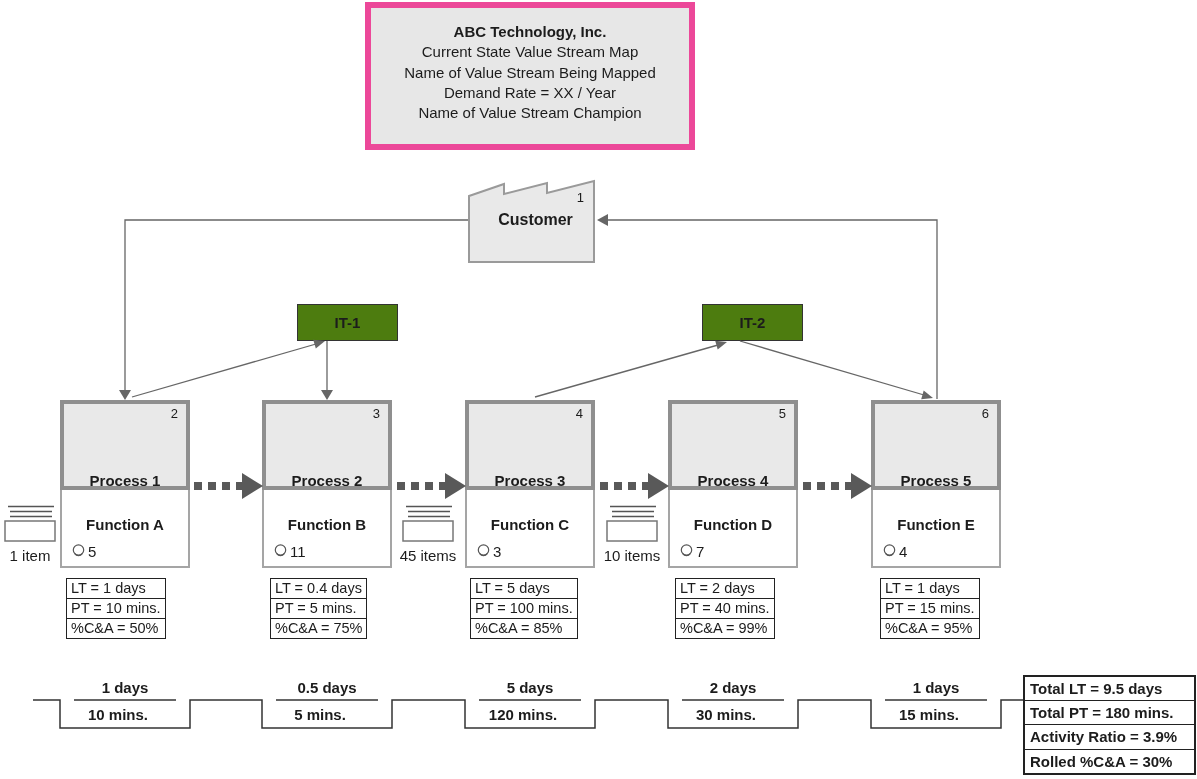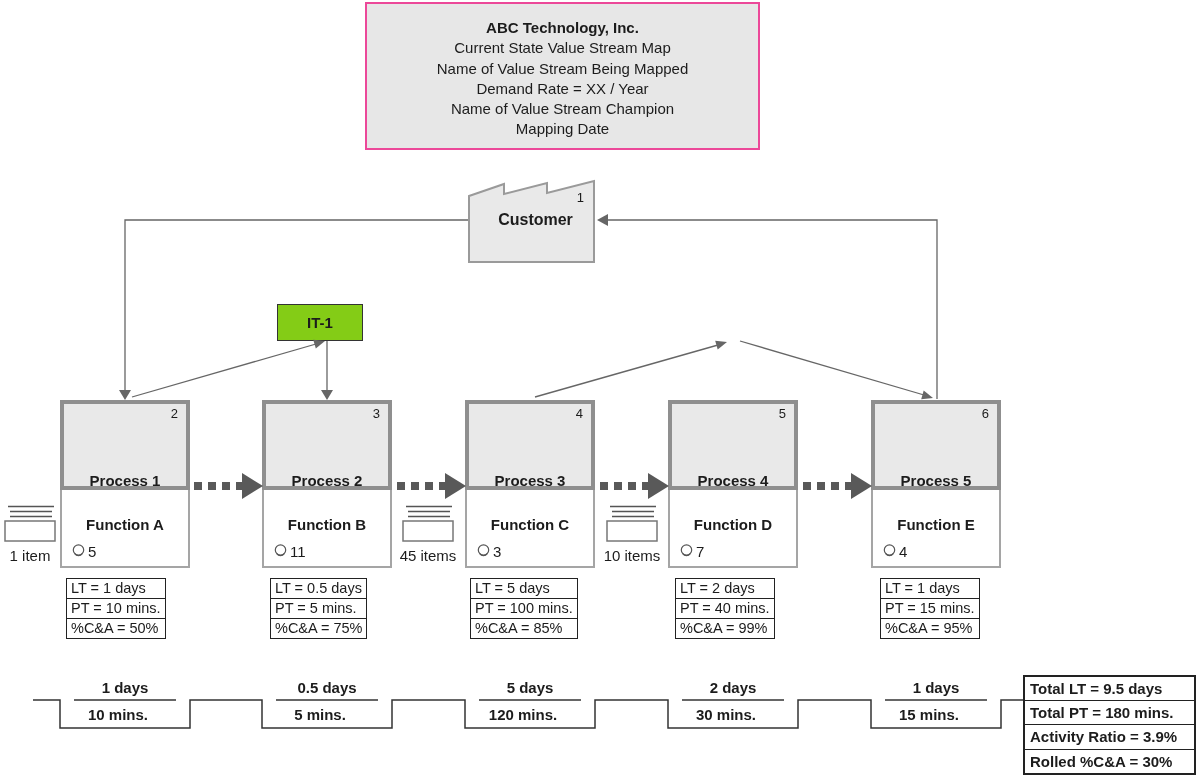--- a/index.html
+++ b/index.html
@@ -1,34 +1,34 @@
 <!DOCTYPE html>
 <html><head>
 <meta charset="utf-8">
 <style>
   html,body{margin:0;padding:0;background:#fff;}
   #vsm{position:relative;width:1197px;height:779px;background:#fff;overflow:hidden;
        font-family:"Liberation Sans","DejaVu Sans",sans-serif;color:#1c1c1c;}
   #wires{position:absolute;left:0;top:0;width:1197px;height:779px;z-index:3;pointer-events:none;}
 
   
-  .title-box{position:absolute;left:365px;top:2px;width:395px;height:148px;background:#e7e7e7;
-             border:2px solid #ec4899;box-sizing:border-box;text-align:center;padding-top:14px;z-index:2;}
+  .title-box{position:absolute;left:365px;top:2px;width:330px;height:148px;background:#e7e7e7;
+             border:6px solid #ec4899;box-sizing:border-box;text-align:center;padding-top:14px;z-index:2;}
   .title-box div{font-size:15px;line-height:20.3px;}
   .title-box .t-bold{font-weight:bold;}
 
   
   .cust-label{position:absolute;left:468px;top:211px;width:135px;text-align:center;
               font-weight:bold;font-size:16px;z-index:4;}
   .cust-num{position:absolute;left:468px;top:190px;width:116px;text-align:right;font-size:13px;z-index:4;}
 
   
-  .it-box{position:absolute;top:304px;width:86px;height:37px;background:#84cc16;border:1.5px solid #333;
+  .it-box{position:absolute;top:304px;width:101px;height:37px;background:#4d7c0f;border:1.5px solid #333;
           box-sizing:border-box;display:flex;align-items:center;justify-content:center;
-          font-weight:bold;font-size:15px;z-index:2;}
+          font-weight:bold;font-size:15px;z-index:2;margin-left:20px;}
 
   
   .process{position:absolute;top:400px;width:130px;z-index:2;}
   .process-top{position:relative;height:90px;background:#e9e9e9;border:4px solid #8f8f8f;box-sizing:border-box;}
   .corner-num{position:absolute;right:8px;top:2px;font-size:13px;}
   .process-name{position:absolute;left:0;right:0;top:26px;text-align:center;font-weight:bold;font-size:15px;margin-top:42px;}
   .process-bottom{position:relative;height:78px;background:#fff;border:2px solid #a5a5a5;border-top:none;box-sizing:border-box;}
   .function-name{position:absolute;left:0;right:0;top:26px;text-align:center;font-weight:bold;font-size:15px;}
   .operator-row{position:absolute;left:10px;bottom:6px;display:flex;align-items:center;gap:3px;font-size:15px;}
 
@@ -112,28 +112,30 @@
       <line x1="885" y1="700" x2="987" y2="700"></line>
     </g>
   </svg>
 
   <div class="title-box">
     <div class="t-bold">ABC Technology, Inc.</div>
     <div>Current State Value Stream Map</div>
     <div>Name of Value Stream Being Mapped</div>
     <div>Demand Rate = XX / Year</div>
     <div>Name of Value Stream Champion</div>
-    <div>Mapping Date</div>
   </div>
 
   <div class="cust-label">Customer</div>
   <div class="cust-num">1</div>
 
   <div class="it-box" style="left:277px">
     <span>IT-1</span>
+  </div>
+  <div class="it-box" style="left:682px">
+    <span>IT-2</span>
   </div>
 
   <div class="process" style="left:60px">
     <div class="process-top">
       <span class="corner-num">2</span>
       <div class="process-name">Process 1</div>
     </div>
     <div class="process-bottom">
       <div class="function-name">Function A</div>
       <div class="operator-row">
@@ -161,21 +163,21 @@
       <div class="operator-row">
         <span><svg width="13" height="13" viewBox="0 0 13 13">
               <circle cx="6.5" cy="6" r="5.2" fill="none" stroke="#555" stroke-width="1.2"></circle>
               <path d="M2.8,9.6 a4.5,4.5 0 0 0 7.4,0" fill="none" stroke="#555" stroke-width="1.2"></path>
             </svg></span>
         <span>11</span>
       </div>
     </div>
   </div>
   <div class="databox" style="left:270px">
-    <div class="drow">LT = 0.5 days</div>
+    <div class="drow">LT = 0.4 days</div>
     <div class="drow">PT = 5 mins.</div>
     <div class="drow">%C&amp;A = 75%</div>
   </div>
 
   <div class="process" style="left:465px">
     <div class="process-top">
       <span class="corner-num">4</span>
       <div class="process-name">Process 3</div>
     </div>
     <div class="process-bottom">

